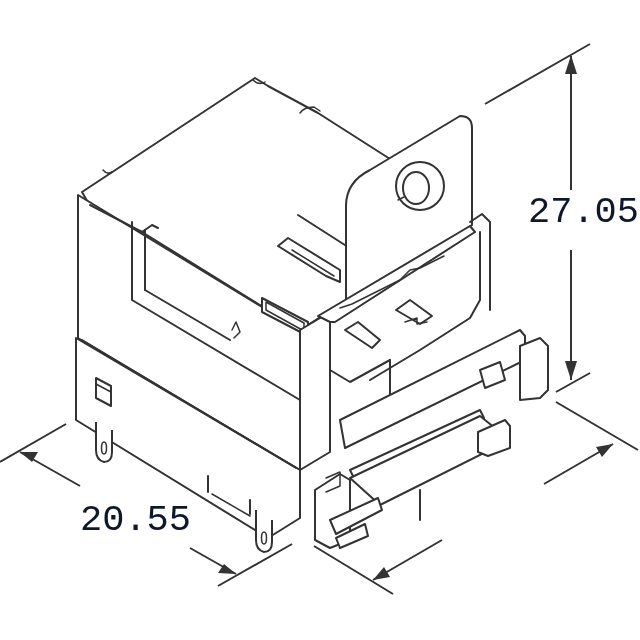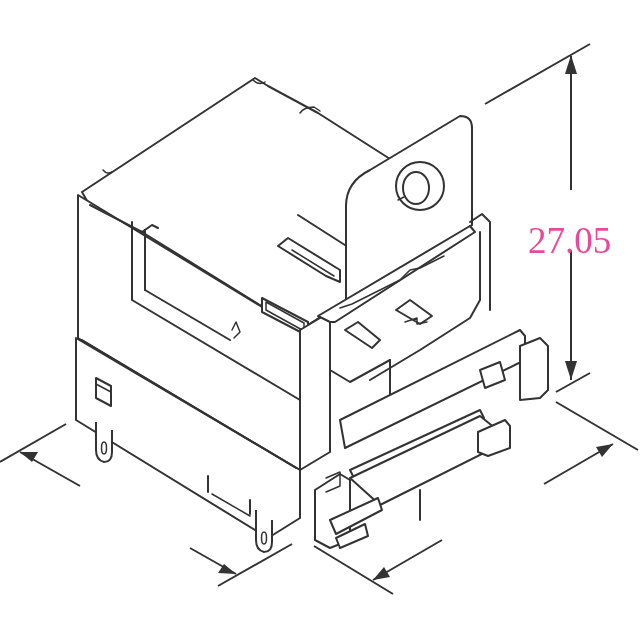--- a/index.html
+++ b/index.html
@@ -1,25 +1,24 @@
 <!DOCTYPE html>
 <html><head>
   <meta charset="utf-8">
   <style>
     html, body { margin: 0; padding: 0; background: #ffffff; }
     body { width: 640px; height: 640px; position: relative; overflow: hidden; }
     #stage { position: absolute; left: 0; top: 0; width: 640px; height: 640px; }
     .dim-label {
       position: absolute;
-      font-family: Liberation Serif, serif;
+      font-family: Liberation Mono, monospace;
       font-size: 37px;
-      color: #ec4899;
+      color: #0f172a;
       line-height: 1;
       white-space: nowrap;
-      margin-top: 28px;
     }
     svg .ln { fill: none; stroke: #333; stroke-width: 2; stroke-linejoin: round; stroke-linecap: round; }
     svg .lnt { fill: none; stroke: #333; stroke-width: 1.5; stroke-linejoin: round; stroke-linecap: round; }
     svg .face { fill: #ffffff; stroke: #333; stroke-width: 2; stroke-linejoin: round; }
     svg .dimln { stroke: #333; stroke-width: 2; fill: none; }
     svg .arrow { fill: #333; stroke: none; }
   </style>
 </head>
 <body>
 
@@ -123,13 +122,14 @@
       <line class="dimln" x1="314" y1="546" x2="393" y2="594"></line>
       <line class="dimln" x1="556" y1="402" x2="638" y2="450"></line>
       <line class="dimln" x1="373" y1="580" x2="442" y2="540"></line>
       <line class="dimln" x1="544" y1="484" x2="613" y2="444"></line>
       <polygon class="arrow" points="373,580 384,567 390,577"></polygon>
       <polygon class="arrow" points="613,444 602,457 596,447"></polygon>
     </g>
   </svg>
 
   <div class="dim-label" style="left:528px; top:194px;">27.05</div>
+  <div class="dim-label" style="left:80px; top:502px;">20.55</div>
 </div>
 
 </body></html>

